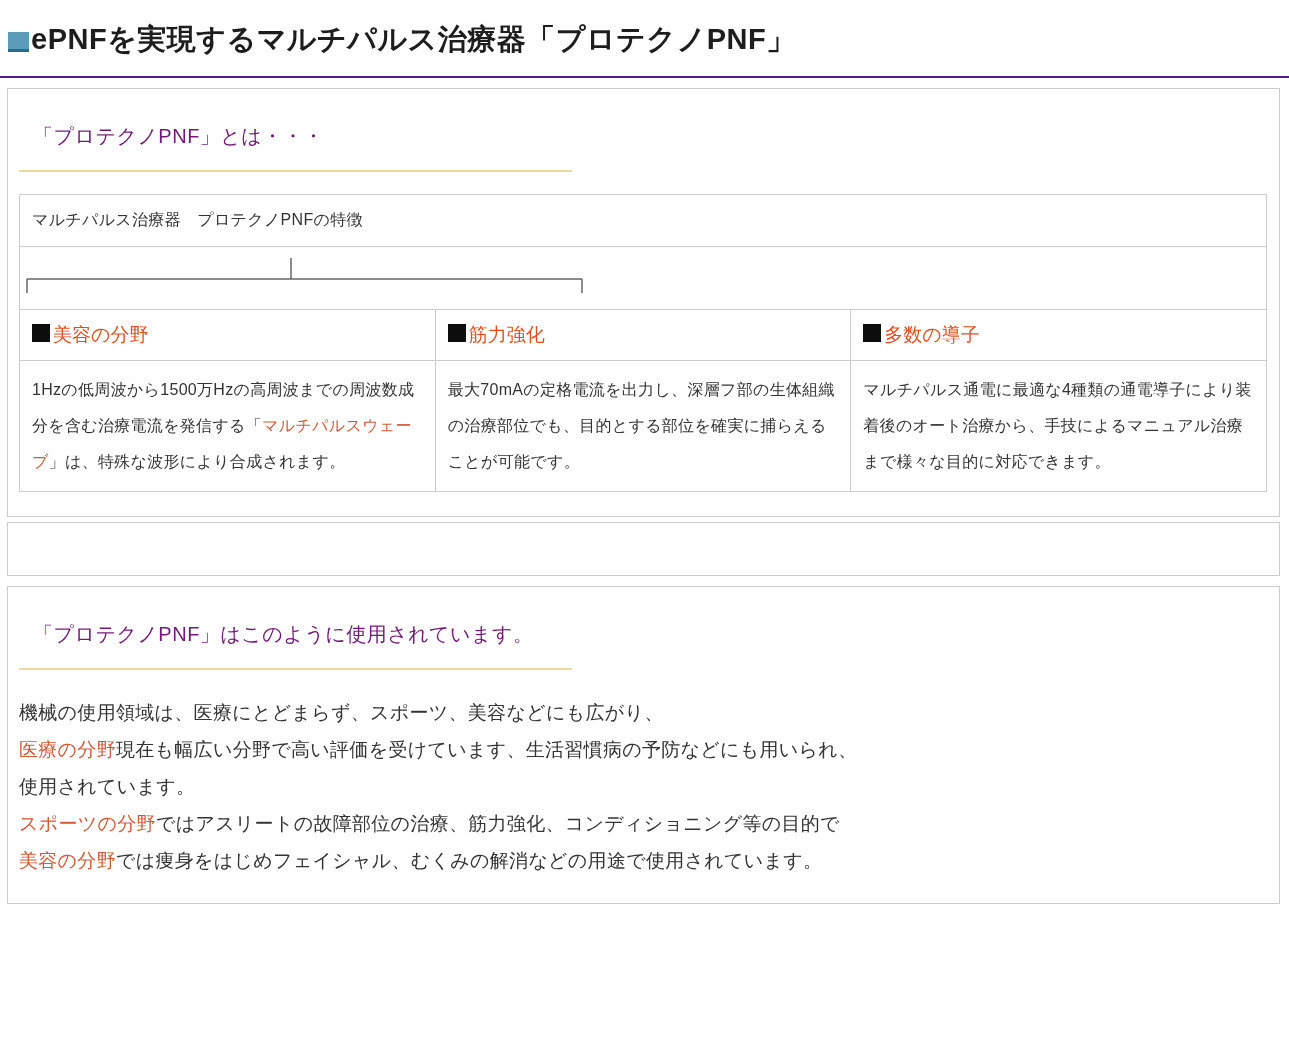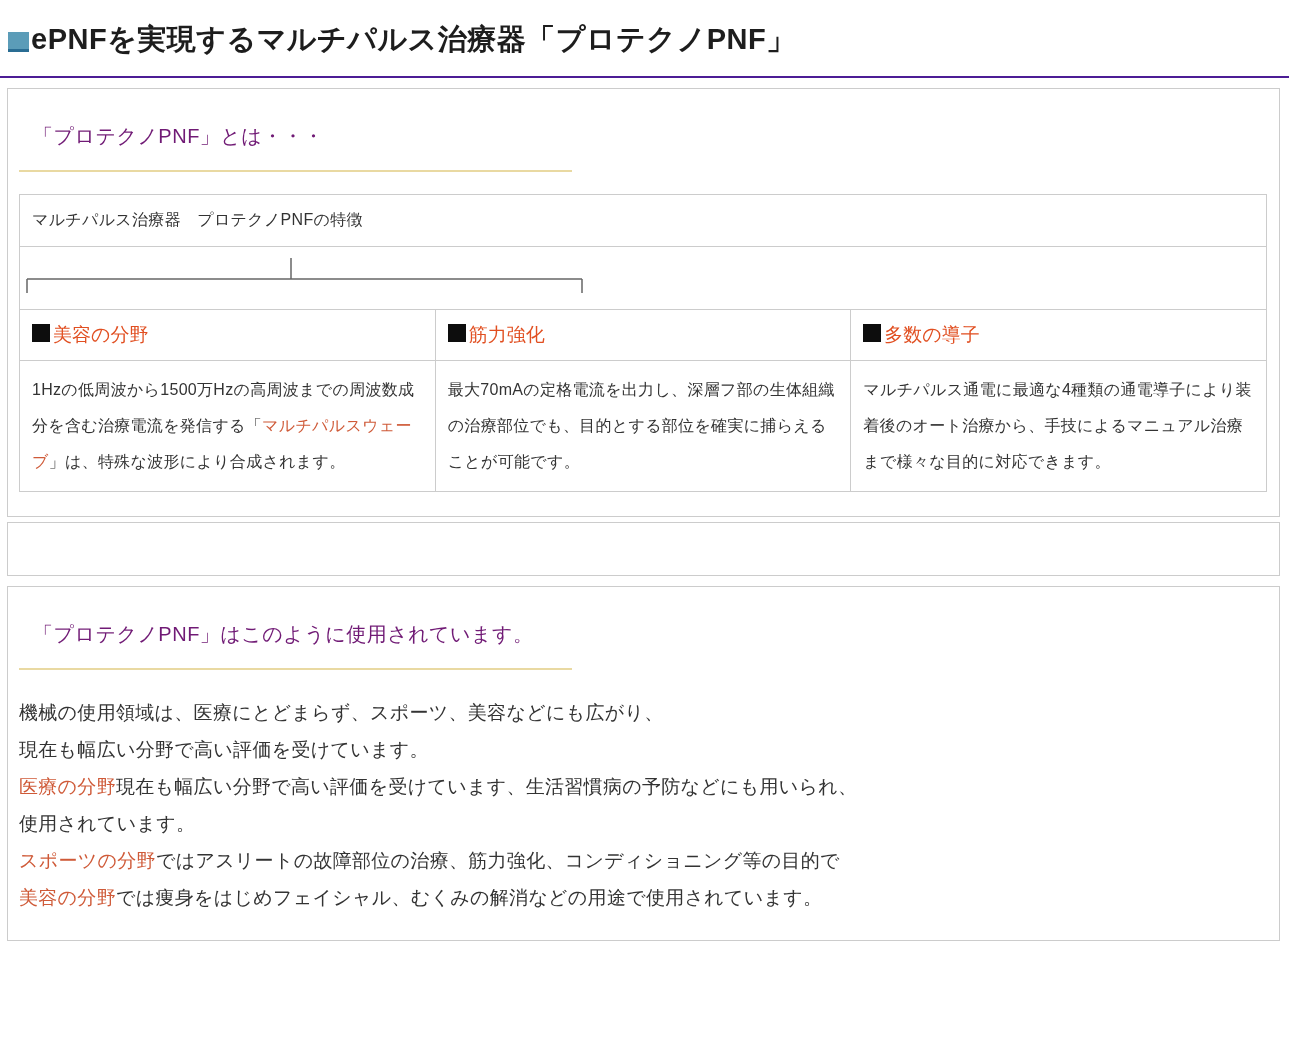--- a/index.html
+++ b/index.html
@@ -189,23 +189,20 @@
 
 <div class="box">
   <div class="box-inner-pad">
     <h2 class="section-heading">「プロテクノPNF」はこのように使用されています。</h2>
     <hr class="gold-rule">
     <div class="usage-lines">
       <div class="usage-line">
         <a class="link-orange"></a><span>機械の使用領域は、医療にとどまらず、スポーツ、美容などにも広がり、</span>
       </div>
       <div class="usage-line">
-        <a class="link-orange"></a><span>現在も幅広い分野で高い評価を受けています。</span>
-      </div>
-      <div class="usage-line">
         <a class="link-orange">医療の分野</a><span>現在も幅広い分野で高い評価を受けています、生活習慣病の予防などにも用いられ、</span>
       </div>
       <div class="usage-line">
         <a class="link-orange"></a><span>使用されています。</span>
       </div>
       <div class="usage-line">
         <a class="link-orange">スポーツの分野</a><span>ではアスリートの故障部位の治療、筋力強化、コンディショニング等の目的で</span>
       </div>
       <div class="usage-line">
         <a class="link-orange">美容の分野</a><span>では痩身をはじめフェイシャル、むくみの解消などの用途で使用されています。</span>

